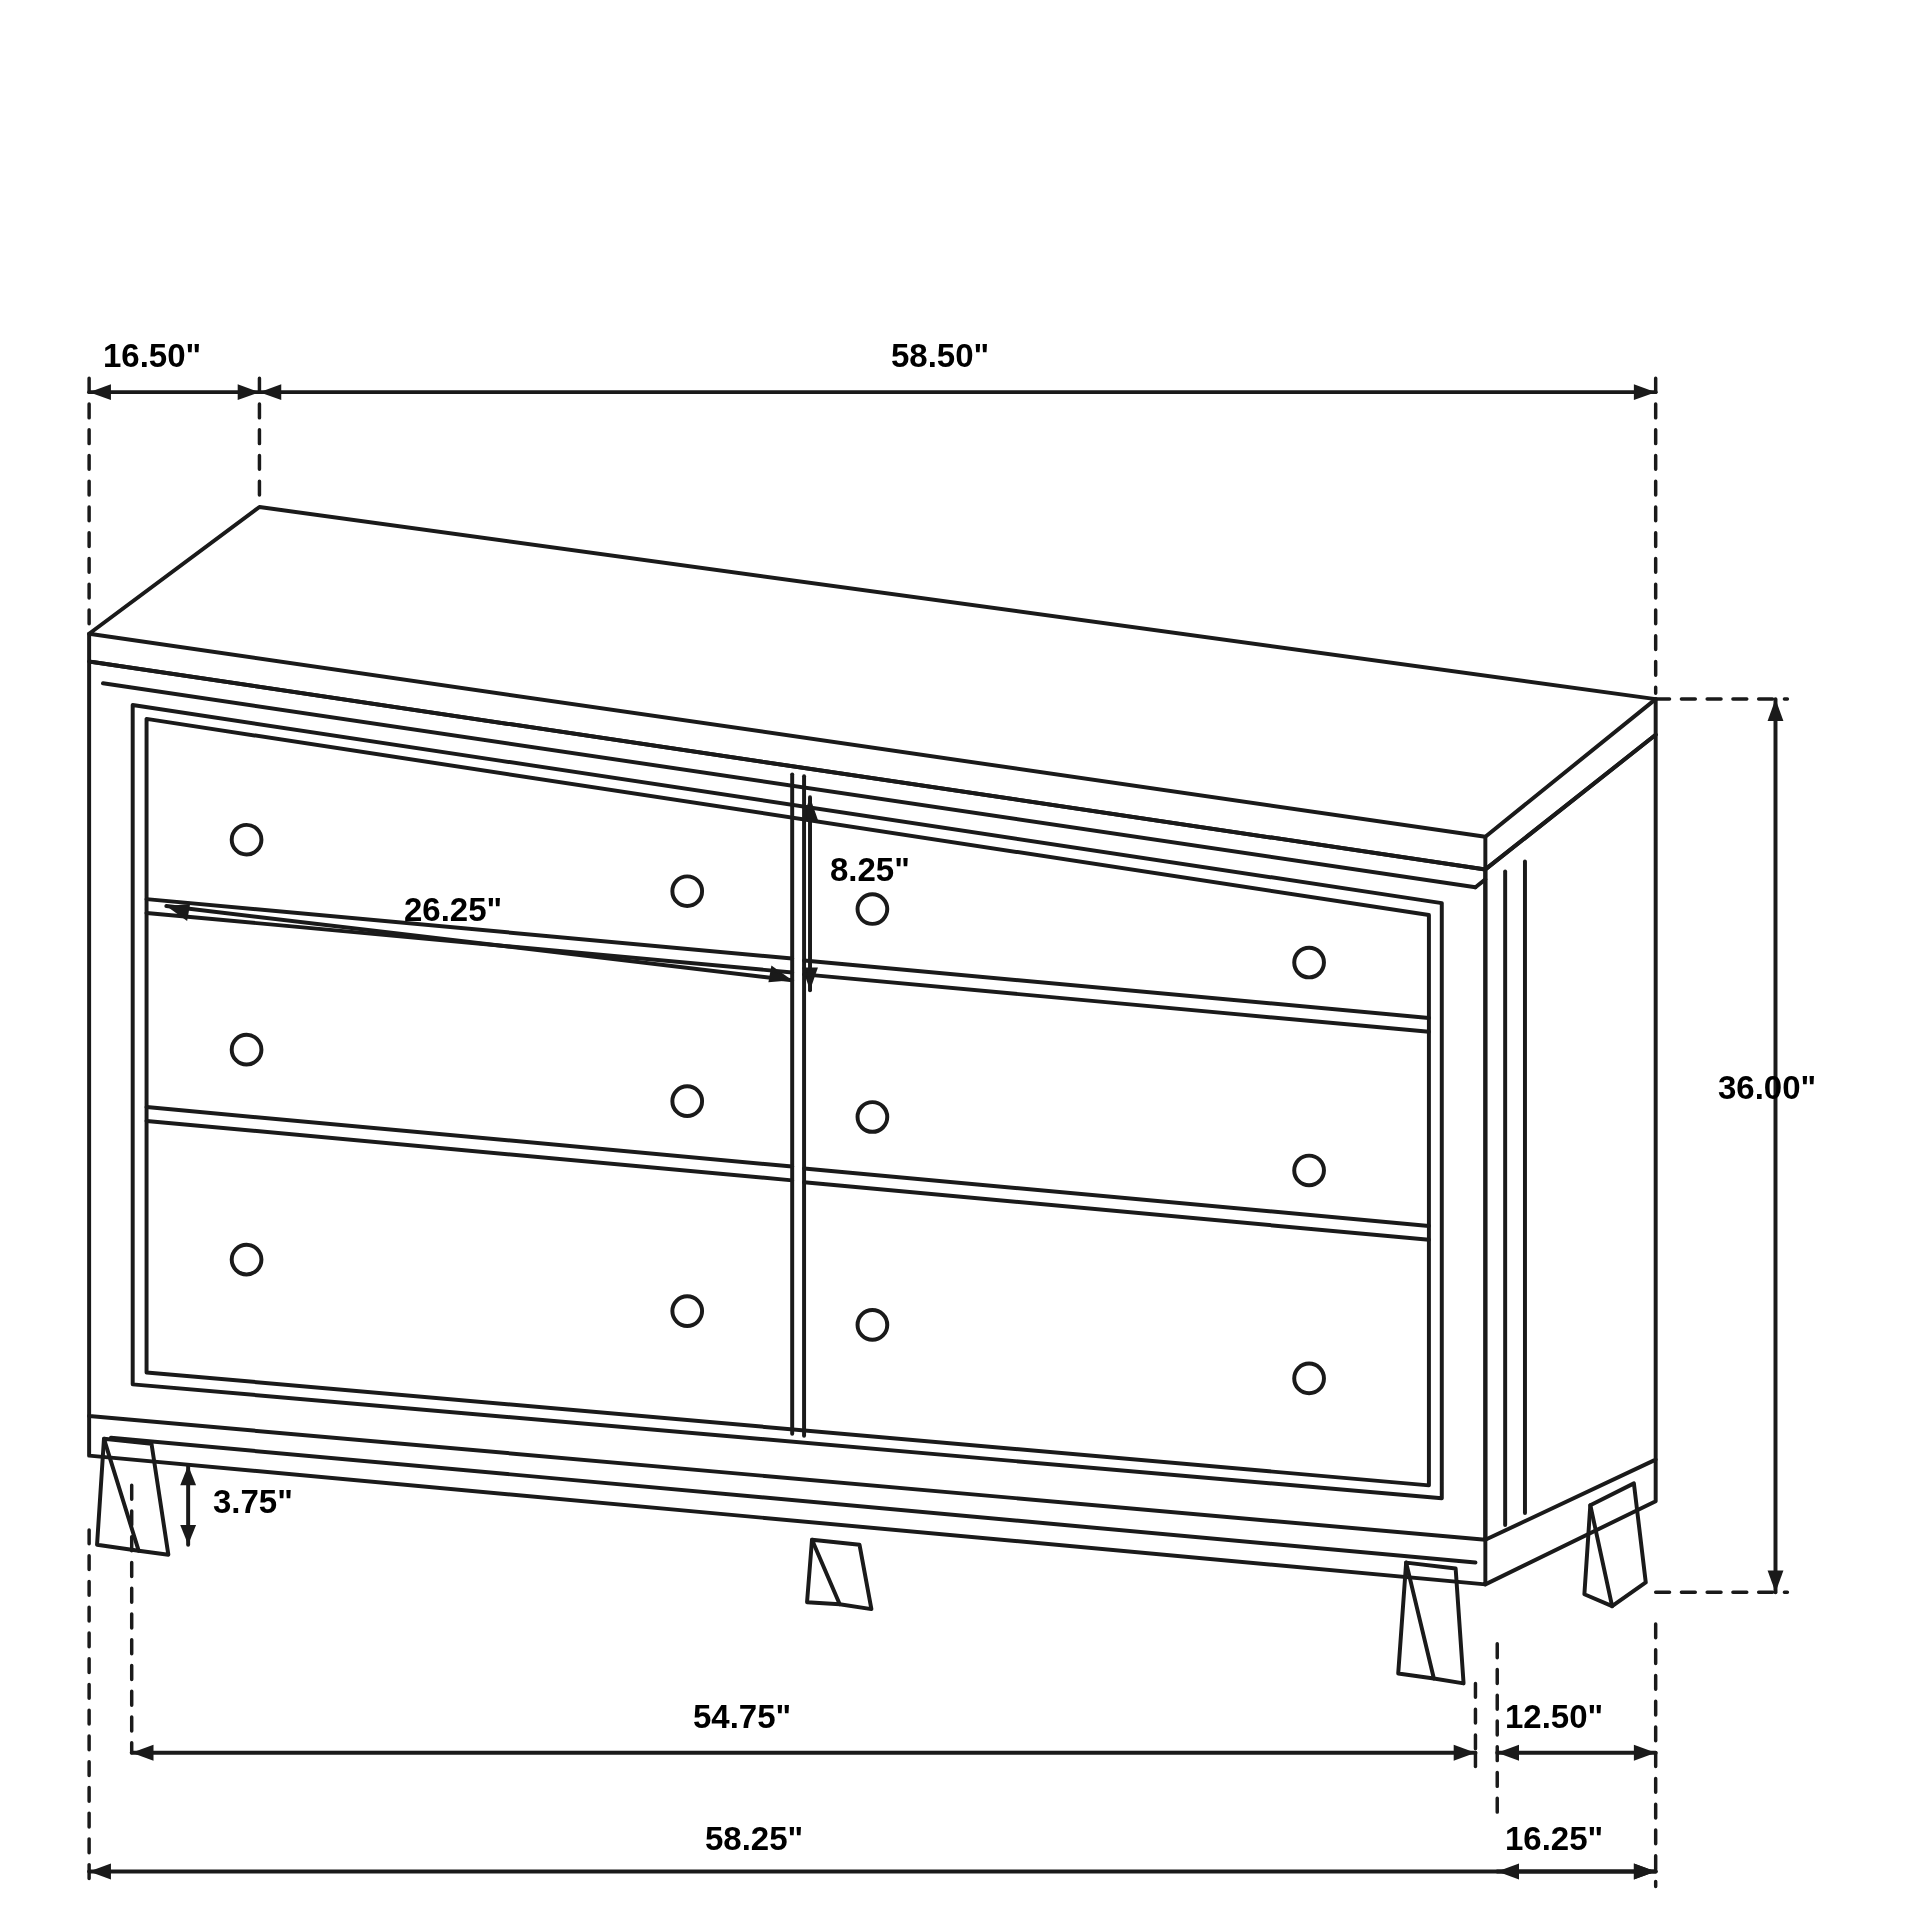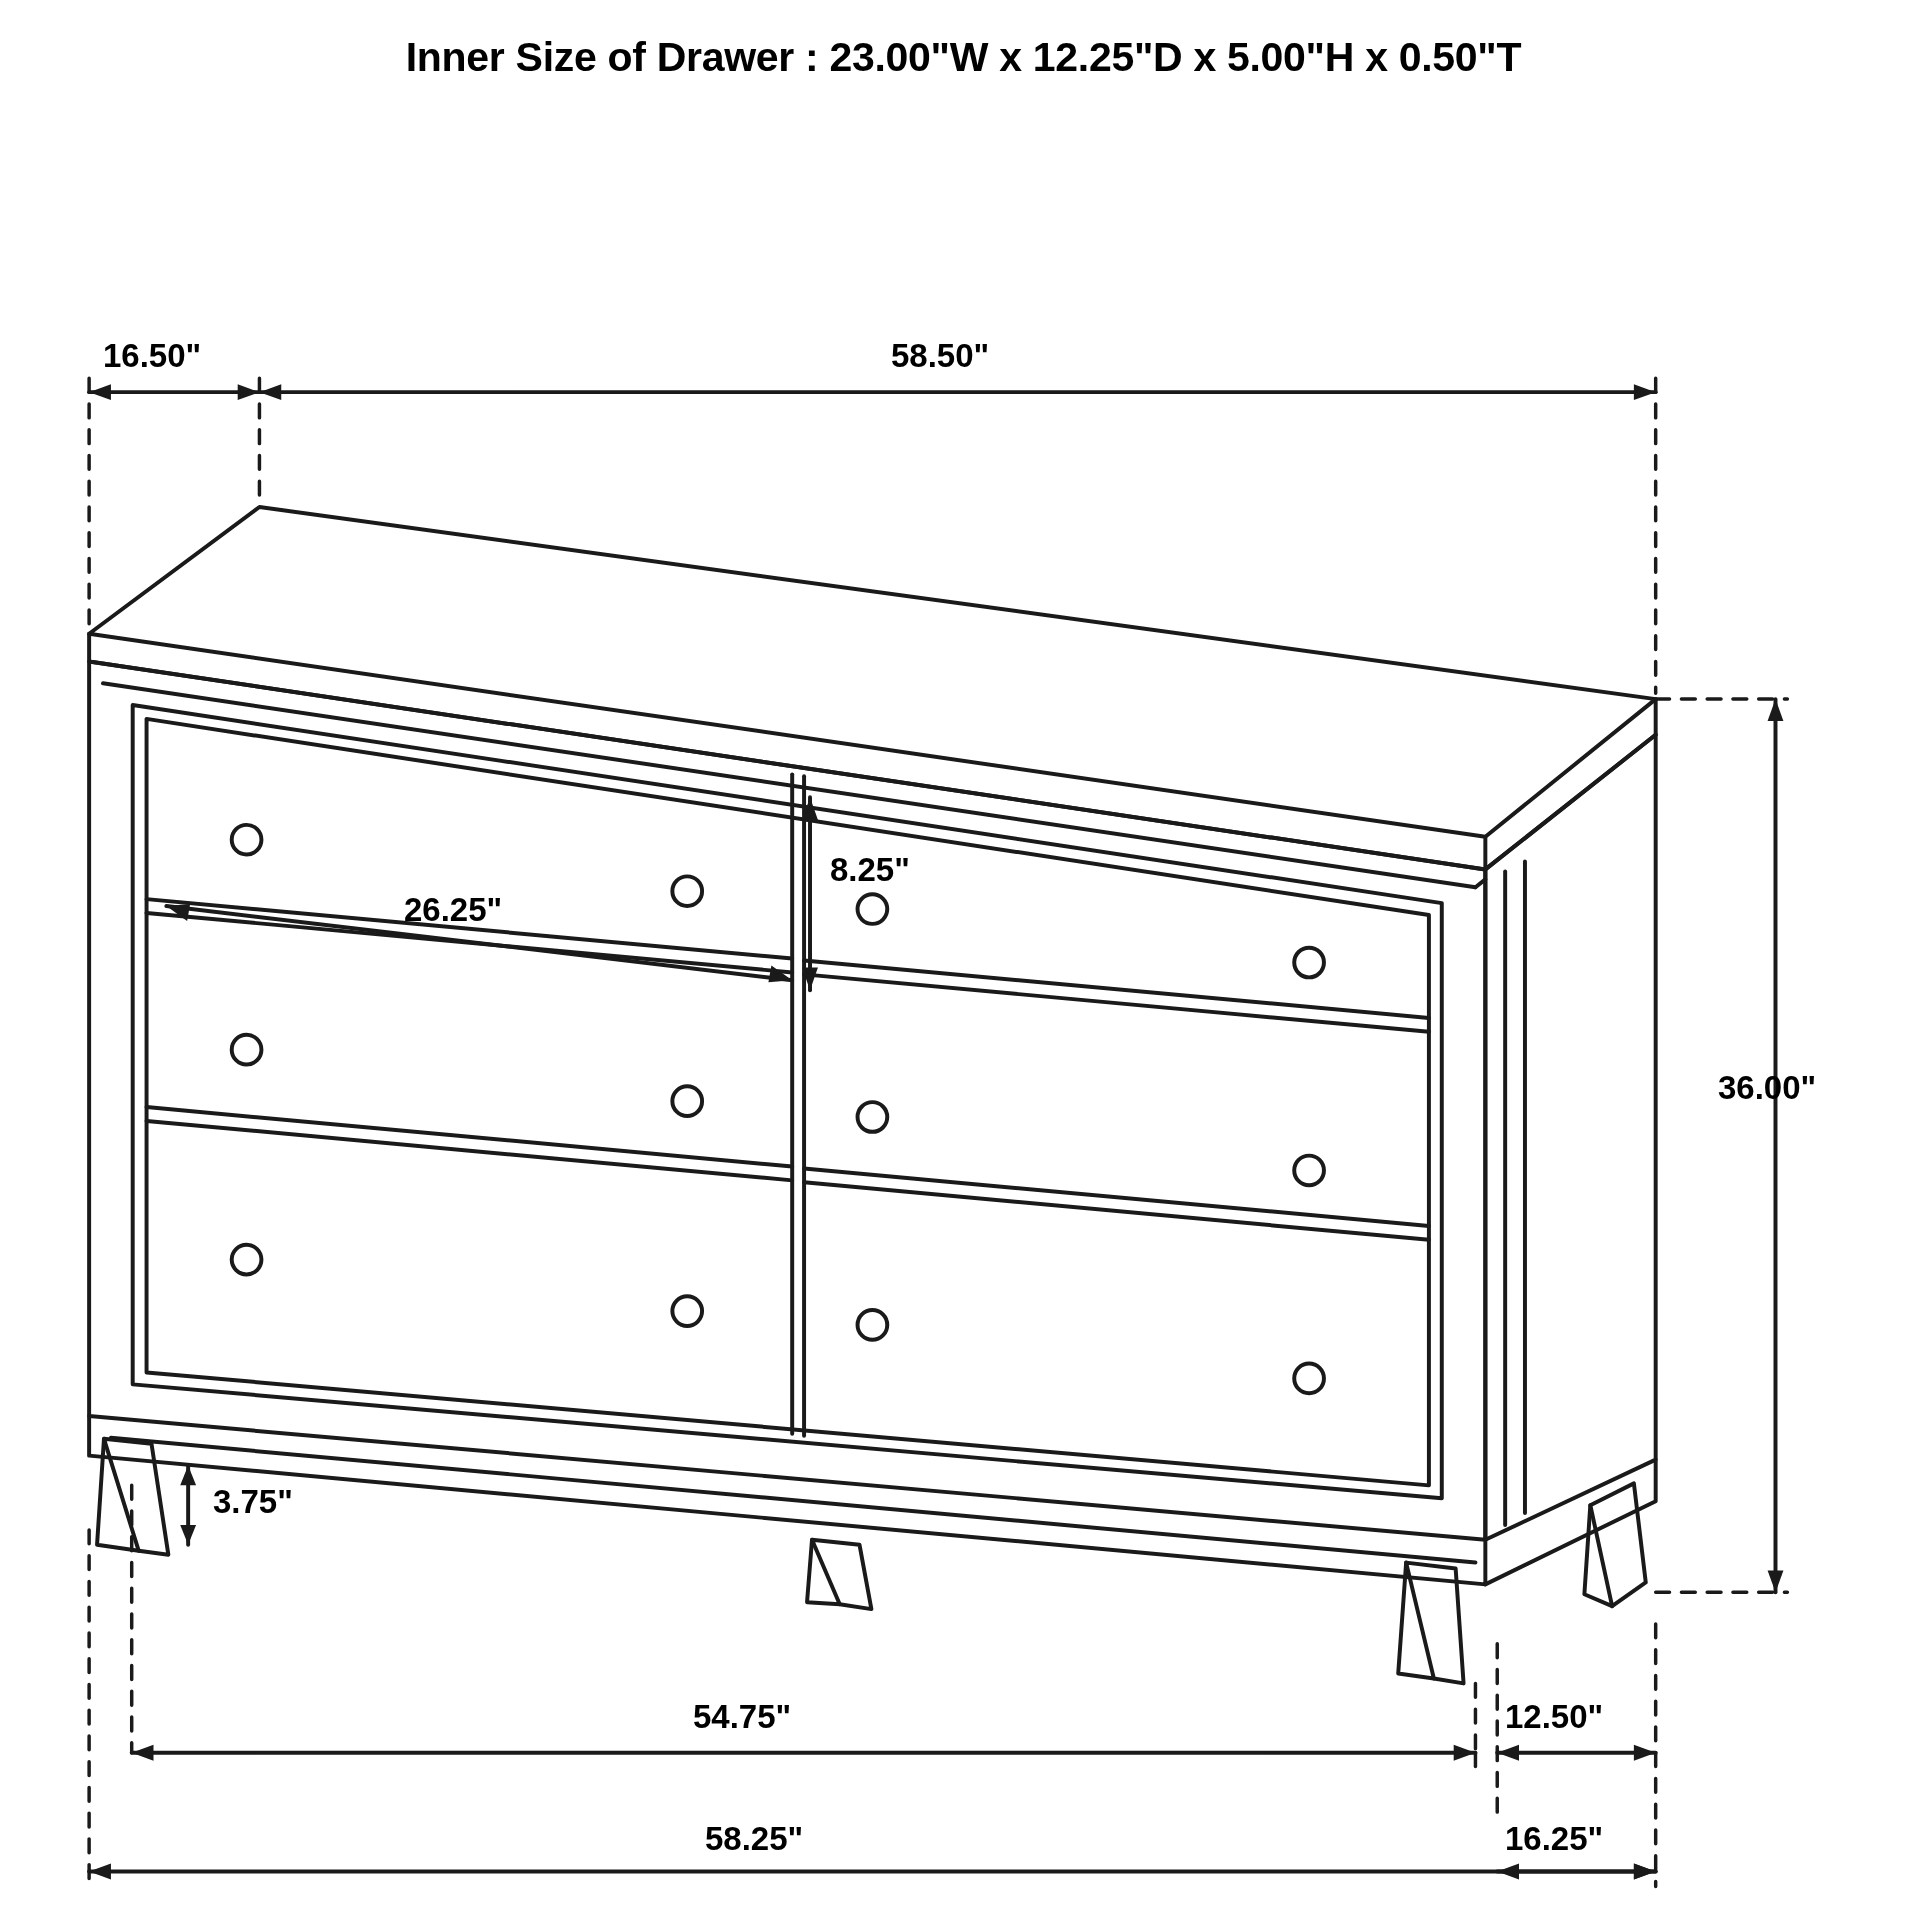--- a/index.html
+++ b/index.html
@@ -44,21 +44,20 @@
     font-size: 33px;
     font-weight: bold;
     white-space: nowrap;
   }
 </style>
 </head>
 <body>
 
 <div id="stage">
 
-  <div class="title">Inner Size of Drawer : 23.00"W x 12.25"D x 5.00"H x 0.50"T</div>
 
   <svg class="drawing" viewBox="0 0 1946 1946">
     <g fill="none" stroke="#1a1a1a" stroke-width="4" stroke-linejoin="round" stroke-linecap="round">
 
       <g stroke-dasharray="14 12" stroke-width="3.5">
 
         <line x1="90" y1="382" x2="90" y2="640"></line>
         <line x1="262" y1="382" x2="262" y2="512"></line>
 
         <line x1="1672" y1="382" x2="1672" y2="700"></line>

